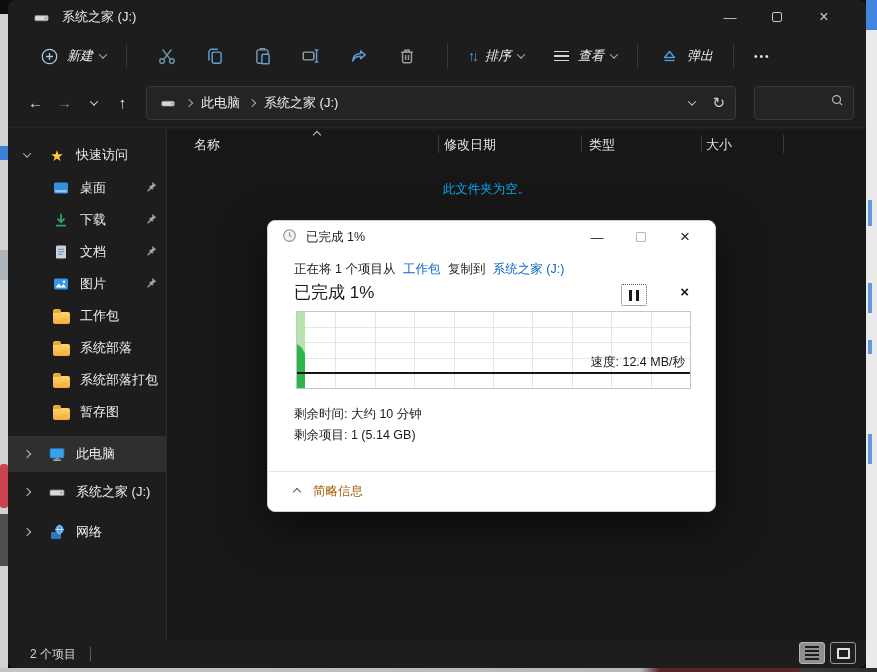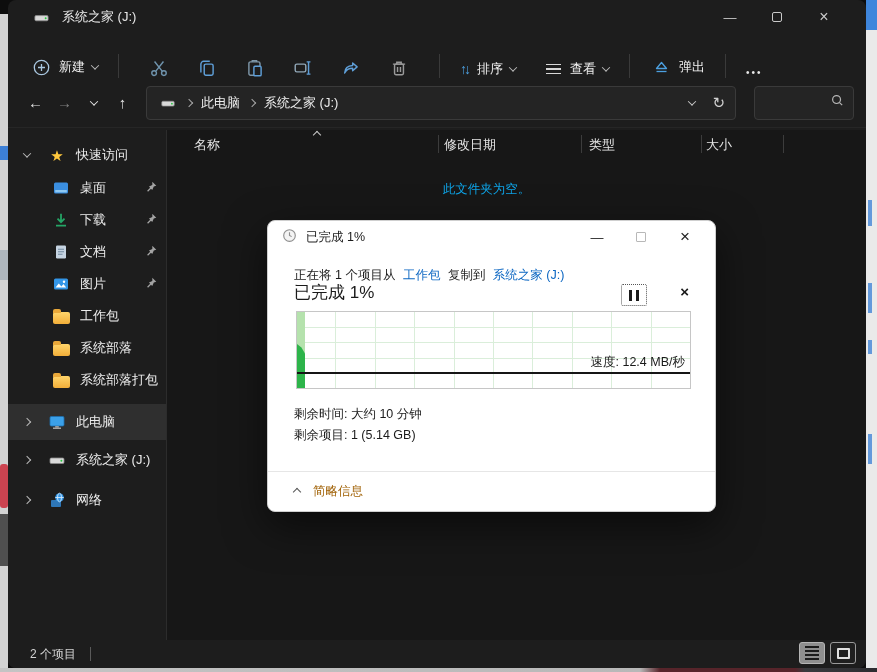--- a/index.html
+++ b/index.html
@@ -17,21 +17,21 @@
 
   
   .win{position:absolute;left:8px;top:0;width:858px;height:668px;background:#1d1d1d;border-radius:8px;overflow:hidden;z-index:1;}
   .titlebar{height:34px;display:flex;align-items:center;padding:0 14px 0 22px;color:#e9e9e9;font-size:13px;}
   .titlebar .t-label{margin-left:10px;}
   .wctrls{margin-left:auto;display:flex;align-items:center;gap:34px;padding-right:20px;color:#c9c9c9;}
   .wctrls .wc{width:16px;text-align:center;font-size:13px;cursor:default;}
   .wc-max{width:10px;height:10px;border:1.2px solid #c9c9c9;border-radius:2px;}
 
   
-  .cmdbar{height:44px;display:flex;align-items:flex-end;padding-left:18px;color:#f0f0f0;font-size:13px;}
+  .cmdbar{height:44px;display:flex;align-items:center;padding-left:26px;color:#f0f0f0;font-size:13px;font-style:italic;}
   .cbtn{display:flex;align-items:center;gap:7px;padding:0 4px;}
   .cicon{display:inline-flex;align-items:center;justify-content:center;width:22px;height:22px;}
   .vdiv{width:1px;height:24px;background:#3a3a3a;margin:0 16px;}
   .iconbtn{width:48px;display:flex;justify-content:center;}
   .sort-arrows{color:#4ca0e0;font-size:14px;letter-spacing:-3px;margin-right:2px;}
   .viewlines{display:flex;flex-direction:column;gap:3px;margin-right:2px;}
   .viewlines i{display:block;width:15px;height:1.6px;background:#d8d8d8;}
   .more-dots{letter-spacing:2px;font-size:10px;color:#e8e8e8;}
 
   
@@ -85,21 +85,21 @@
   .vt2 .sq{width:13px;height:11px;border:2px solid #e0e0e0;border-radius:1px;}
 
   
   .dialog{position:absolute;left:267px;top:220px;width:449px;height:292px;background:#fff;border:1px solid #cfcfcf;
     border-radius:8px;box-shadow:0 14px 42px rgba(0,0,0,.55);z-index:10;color:#1b1b1b;}
   .dlg-title{height:32px;display:flex;align-items:center;padding:0 10px 0 14px;font-size:12.5px;}
   .dlg-title .dt-label{margin-left:9px;}
   .dlg-ctrls{margin-left:auto;display:flex;align-items:center;gap:31px;padding-right:12px;}
   .dlg-ctrls .dc{width:16px;text-align:center;font-size:13px;color:#222;}
   .dc-max{width:10px;height:10px;border:1.2px solid #b8b8b8;border-radius:1px;}
-  .dlg-line1{position:absolute;left:26px;top:40px;font-size:12.5px;margin-top:6px;}
+  .dlg-line1{position:absolute;left:26px;top:40px;font-size:12.5px;}
   .dlg-line1 .lnk{color:#0b66c2;margin:0 4px;}
   .dlg-heading{position:absolute;left:26px;top:60px;font-size:17px;}
   .pausebtn{position:absolute;right:68px;top:63px;width:26px;height:22px;border:1px dotted #555;border-radius:2px;
     display:flex;align-items:center;justify-content:center;gap:4px;}
   .pausebtn i{display:block;width:3px;height:11px;background:#1a1a1a;}
   .dlg-cancel{position:absolute;right:26px;top:62px;font-size:15px;font-weight:bold;color:#1a1a1a;}
   .graph{position:absolute;left:28px;top:90px;width:395px;height:78px;border:1px solid #c6c6c6;background:#fff;
     background-image:repeating-linear-gradient(to right,transparent 0 38.4px,#daeeda 38.4px 39.4px),
                      repeating-linear-gradient(to bottom,transparent 0 14.6px,#daeeda 14.6px 15.6px);}
   .band-light{position:absolute;left:0;top:0;width:8px;height:100%;background:#b5e2ad;}
@@ -356,20 +356,26 @@
               <span class="folder"></span>
             </span>
           <span>系统部落</span>
         </div>
         <div class="srow">
           <span class="sicon">
               <span class="folder"></span>
             </span>
           <span>系统部落打包</span>
         </div>
+        <div class="srow">
+          <span class="sicon">
+              <span class="folder"></span>
+            </span>
+          <span>暂存图</span>
+        </div>
 
         <div class="sgap"></div>
 
         <div class="srow toplevel sel" style="height:36px;">
           <span class="chev right tchev"></span>
           <span class="sicon">
             <svg width="18" height="18" viewBox="0 0 18 18">
                 <rect x="2" y="3.5" width="14" height="9.5" rx="1.2" fill="#3ba0e8" stroke="#1d6fb0" stroke-width="0.8"></rect>
                 <rect x="7.2" y="13" width="3.6" height="1.6" fill="#9a9a9a"></rect>
                 <rect x="5" y="14.6" width="8" height="1.2" fill="#c0c0c0"></rect>

